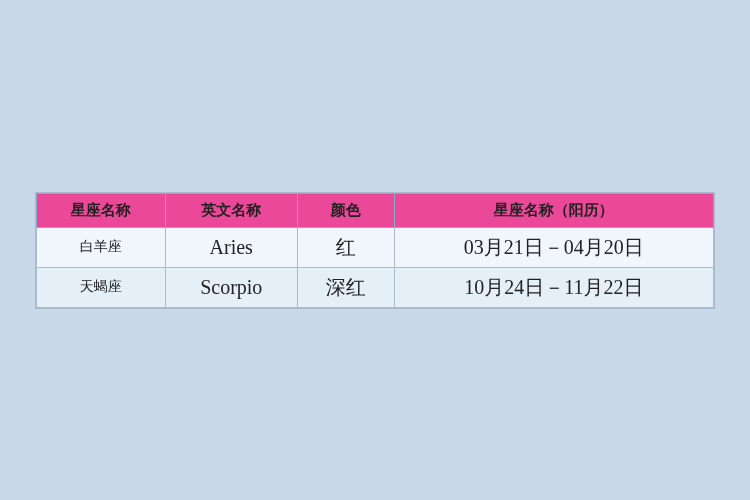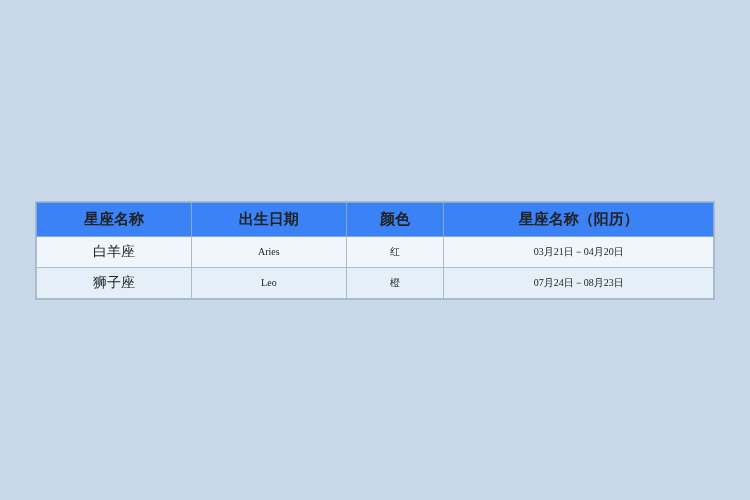--- a/index.html
+++ b/index.html
@@ -23,21 +23,21 @@
       border: 1px solid #aabbcc;
       width: 680px;
     }
 
     table {
       width: 100%;
       border-collapse: collapse;
     }
 
     thead tr {
-      background-color: #3b82f6;
+      background-color: #ec4899;
       margin-top: 22px;
     }
 
     thead th {
       border: 1px solid #88aacc;
       padding: 7px 10px;
       text-align: center;
       font-size: 15px;
       font-weight: bold;
       color: #222;
@@ -48,54 +48,54 @@
     }
 
     tbody tr:nth-child(even) {
       background-color: #e4eff8;
     }
 
     tbody td {
       border: 1px solid #aabbcc;
       padding: 6px 10px;
       text-align: center;
-      font-size: 10px;
+      font-size: 20px;
       color: #222;
     }
 
     tbody td:first-child {
       font-size: 14px;
       font-family: Liberation Mono, monospace;
     }
 
     tbody td:nth-child(2) {
       font-style: normal;
     }
   </style>
 </head>
 <body>
 
 <div class="table-container">
   <table>
     <thead>
       <tr>
         <th>星座名称</th>
-        <th>出生日期</th>
+        <th>英文名称</th>
         <th>颜色</th>
         <th>星座名称（阳历）</th>
       </tr>
     </thead>
     <tbody id="table-body">
     <tr>
           <td>白羊座</td>
           <td>Aries</td>
           <td>红</td>
           <td>03月21日－04月20日</td>
         </tr>
         <tr>
-          <td>狮子座</td>
-          <td>Leo</td>
-          <td>橙</td>
-          <td>07月24日－08月23日</td>
+          <td>天蝎座</td>
+          <td>Scorpio</td>
+          <td>深红</td>
+          <td>10月24日－11月22日</td>
         </tr>
       </tbody>
   </table>
 </div>
 
 </body></html>

